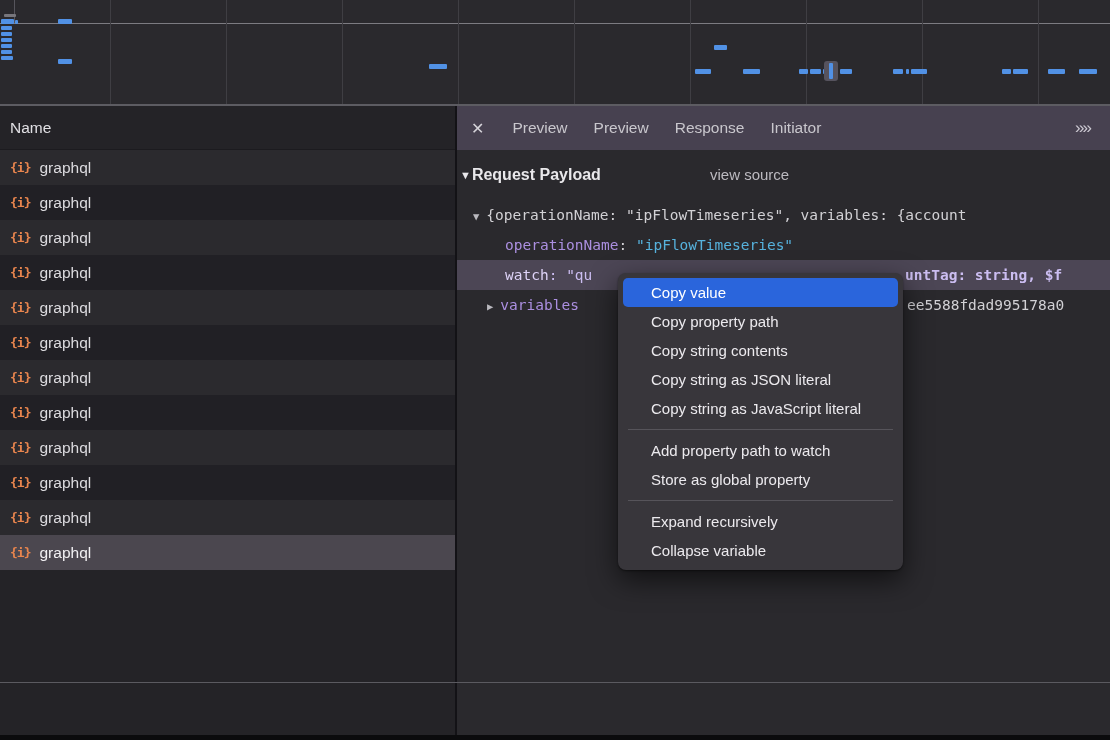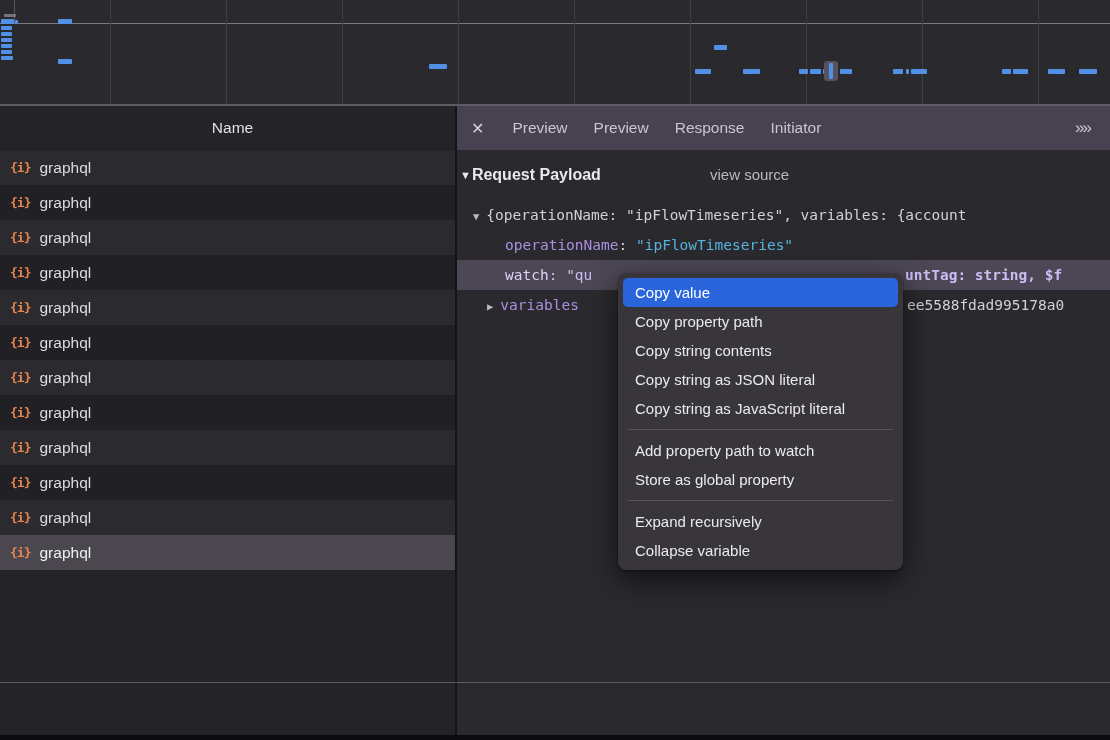--- a/index.html
+++ b/index.html
@@ -24,21 +24,20 @@
 
   
   #left-panel {
     position:absolute; left:0; top:106px; width:455px; height:629px;
     background:#242327;
   }
   .name-header {
     height:44px; display:flex; align-items:center; padding-left:10px;
     color:#e0dfe3; font-size:15.5px; background:#242327;
     border-bottom:1px solid #1c1b1f;
-    justify-content:center;
   }
   .request-row {
     height:35px; display:flex; align-items:center; padding-left:10px;
     font-size:15.5px; color:#dcdbdf; cursor:default;
   }
   .row-odd  { background:#2b2a2e; }
   .row-even { background:#212025; }
   .request-row.selected { background:#4b474f; color:#f1f0f3; }
   .json-icon {
     font-family:"DejaVu Sans Mono", monospace; font-size:13px; font-weight:bold;
@@ -82,21 +81,21 @@
   .tree-row.selected-tree .t-key { color:#ded3f8; }
   .frag-right { position:absolute; top:0; }
 
   
   #context-menu {
     position:absolute; left:618px; top:273px; width:285px; z-index:10;
     background:#38363b; border-radius:8px; padding:5px 0;
     box-shadow:0 1px 2px rgba(0,0,0,.45), 0 10px 28px rgba(0,0,0,.6);
   }
   .menu-item {
-    height:29px; line-height:29px; margin:0 5px; padding:0 12px; border-radius:5px;
+    height:29px; line-height:29px; margin:0 5px; padding:0 28px; border-radius:5px;
     font-size:15px; color:#eceaee; cursor:pointer;
   }
   .menu-item.hl { background:#2a65dc; color:#ffffff; }
   .menu-sep { height:1px; background:#56545a; margin:6px 10px; }
 
   
   #footer-divider { position:absolute; left:0; top:682px; width:1110px; height:1px; background:#5b5a60; z-index:3; }
   #bottom-bar { position:absolute; left:0; top:735px; width:1110px; height:5px; background:#0b0b0d; }
 </style>
 </head>

